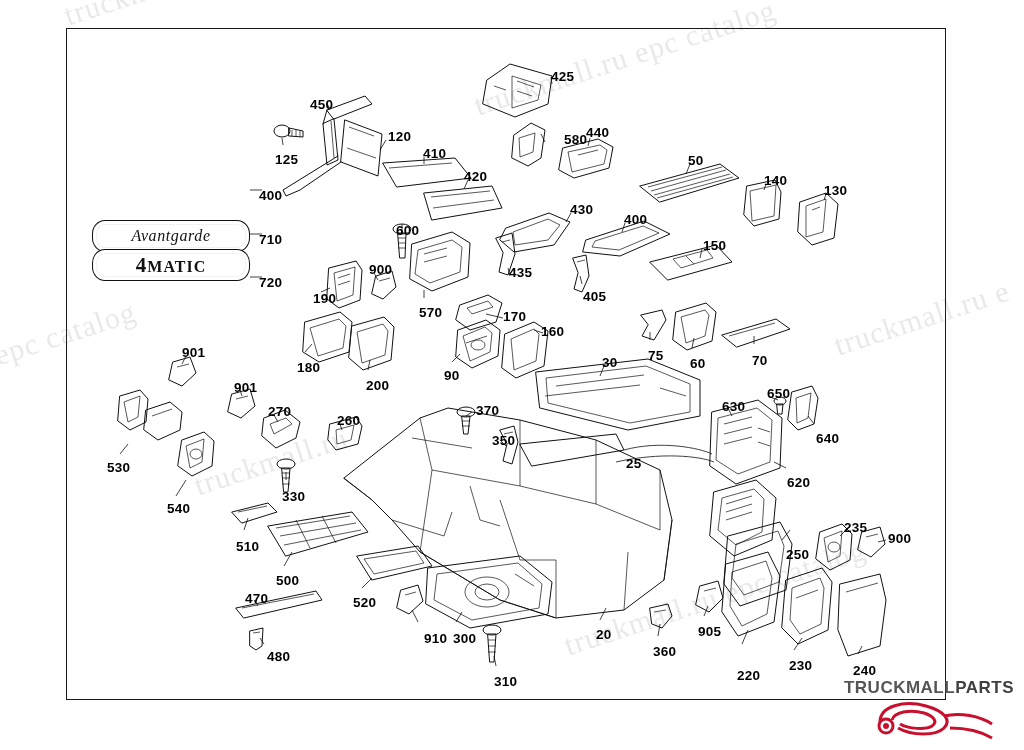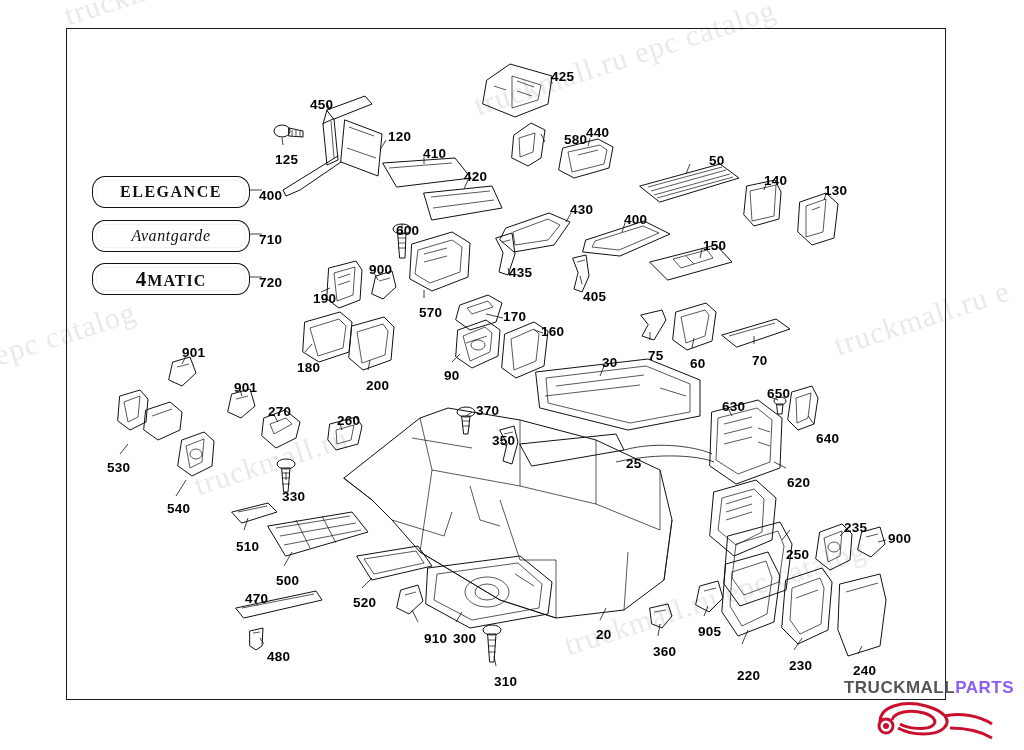--- a/index.html
+++ b/index.html
@@ -122,21 +122,21 @@
     position: absolute;
     right: 4px;
     top: 2px;
     font-family: "Liberation Sans", sans-serif;
     font-size: 17px;
     font-weight: 700;
     letter-spacing: 0.5px;
     color: #555;
     white-space: nowrap;
   }
-  #logo .logotext .red { color: #8b5cf6; }
+  #logo .logotext .red { color: #404040; }
 </style>
 </head>
 <body>
 
 <div id="stage">
 
   <div id="watermarks">
       <div class="wm rot" style="left: 60px; top: 0px; font-size: 30px;">truckmall.ru epc catalog</div>
       <div class="wm rot" style="left: -10px; top: 340px; font-size: 30px;">epc catalog</div>
       <div class="wm rot" style="left: 470px; top: 90px; font-size: 30px;">truckmall.ru epc catalog</div>
@@ -569,39 +569,36 @@
       <path class="lead" d="M704 616 L708 606"></path>
       <path class="lead" d="M742 644 L748 630"></path>
       <path class="lead" d="M794 650 L802 638"></path>
       <path class="lead" d="M858 654 L862 646"></path>
       <path class="lead" d="M262 190 L250 190"></path>
       <path class="lead" d="M262 234 L250 234"></path>
       <path class="lead" d="M262 277 L250 277"></path>
     </g>
   </svg>
 
-  <div class="badge" id="badge-elegance" style="left:92px; top:176px; width:156px; height:30px;">
-    <span>ELEGANCE</span>
-  </div>
   <div class="badge" id="badge-avantgarde" style="left:92px; top:220px; width:156px; height:30px;">
     <span>Avantgarde</span>
   </div>
-  <div class="badge" id="badge-4matic" style="left:92px; top:263px; width:156px; height:30px;">
+  <div class="badge" id="badge-4matic" style="left:92px; top:249px; width:156px; height:30px;">
     <span><span class="big4">4</span><span>MATIC</span></span>
   </div>
 
   <div id="callouts">
       <div class="lbl" style="left: 310px; top: 98px;">450</div>
       <div class="lbl" style="left: 551px; top: 70px;">425</div>
       <div class="lbl" style="left: 388px; top: 130px;">120</div>
       <div class="lbl" style="left: 275px; top: 153px;">125</div>
       <div class="lbl" style="left: 538px; top: 133px; margin-left: 26px;">580</div>
       <div class="lbl" style="left: 586px; top: 126px;">440</div>
       <div class="lbl" style="left: 423px; top: 147px;">410</div>
-      <div class="lbl" style="left: 688px; top: 154px; margin-left: 21px;">50</div>
+      <div class="lbl" style="left: 688px; top: 154px;">50</div>
       <div class="lbl" style="left: 464px; top: 170px;">420</div>
       <div class="lbl" style="left: 764px; top: 174px;">140</div>
       <div class="lbl" style="left: 824px; top: 184px;">130</div>
       <div class="lbl" style="left: 259px; top: 189px;">400</div>
       <div class="lbl" style="left: 570px; top: 203px;">430</div>
       <div class="lbl" style="left: 624px; top: 213px;">400</div>
       <div class="lbl" style="left: 396px; top: 224px;">600</div>
       <div class="lbl" style="left: 259px; top: 233px;">710</div>
       <div class="lbl" style="left: 703px; top: 239px;">150</div>
       <div class="lbl" style="left: 369px; top: 263px;">900</div>

